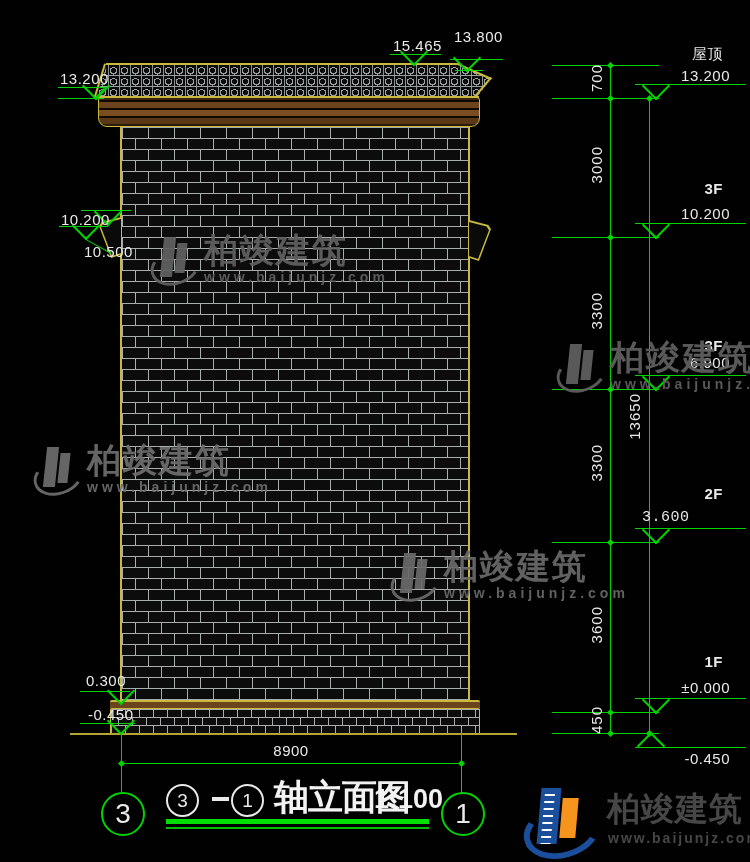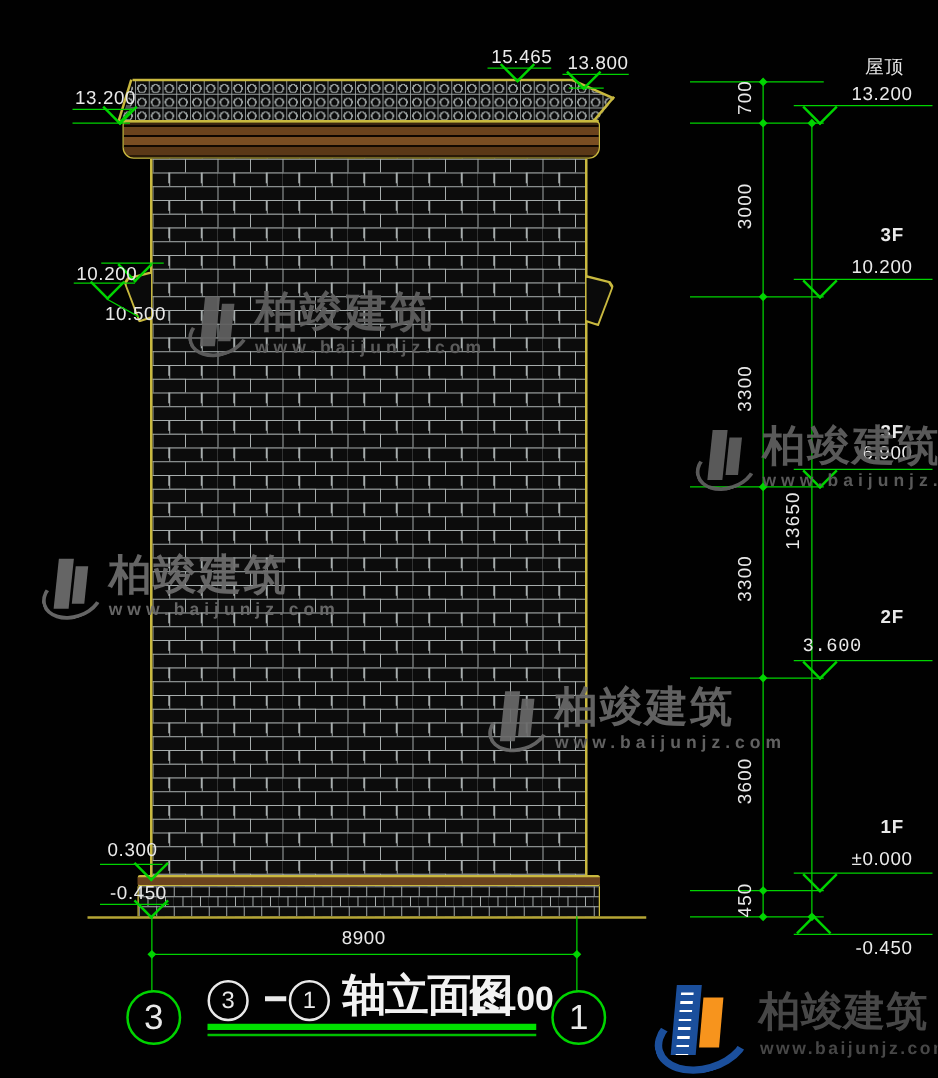--- a/index.html
+++ b/index.html
@@ -89,21 +89,21 @@
   <div class="abs txt" style="left:60px;top:71px;">13.200</div>
   <div class="abs hl gl" style="left:58px;top:87px;width:48px;"></div>
   <div class="abs hl gl" style="left:58px;top:98px;width:46px;"></div>
   <div class="abs hl gl" style="left:106px;top:87px;width:15px;transform:rotate(132deg);transform-origin:0 0;"></div>
   <div class="abs tri" style="left:86px;top:76px;"></div>
 
   <div class="abs txt" style="left:393px;top:38px;">15.465</div>
   <div class="abs hl gl" style="left:390px;top:54px;width:51px;"></div>
   <div class="abs tri" style="left:404px;top:42px;"></div>
 
-  <div class="abs txt" style="left:454px;top:43px;">13.800</div>
+  <div class="abs txt" style="left:454px;top:29px;">13.800</div>
   <div class="abs hl gl" style="left:450px;top:59px;width:53px;"></div>
   <div class="abs hl gl" style="left:455px;top:70px;width:28px;"></div>
   <div class="abs tri" style="left:457px;top:48px;"></div>
 
   <div class="abs txt" style="left:84px;top:196px;margin-top:48px;">10.500</div>
   <div class="abs hl gl" style="left:81px;top:210px;width:50px;"></div>
   <div class="abs tri" style="left:98px;top:202px;"></div>
 
   <div class="abs txt" style="left:61px;top:212px;">10.200</div>
   <div class="abs hl gl" style="left:59px;top:226px;width:49px;"></div>

